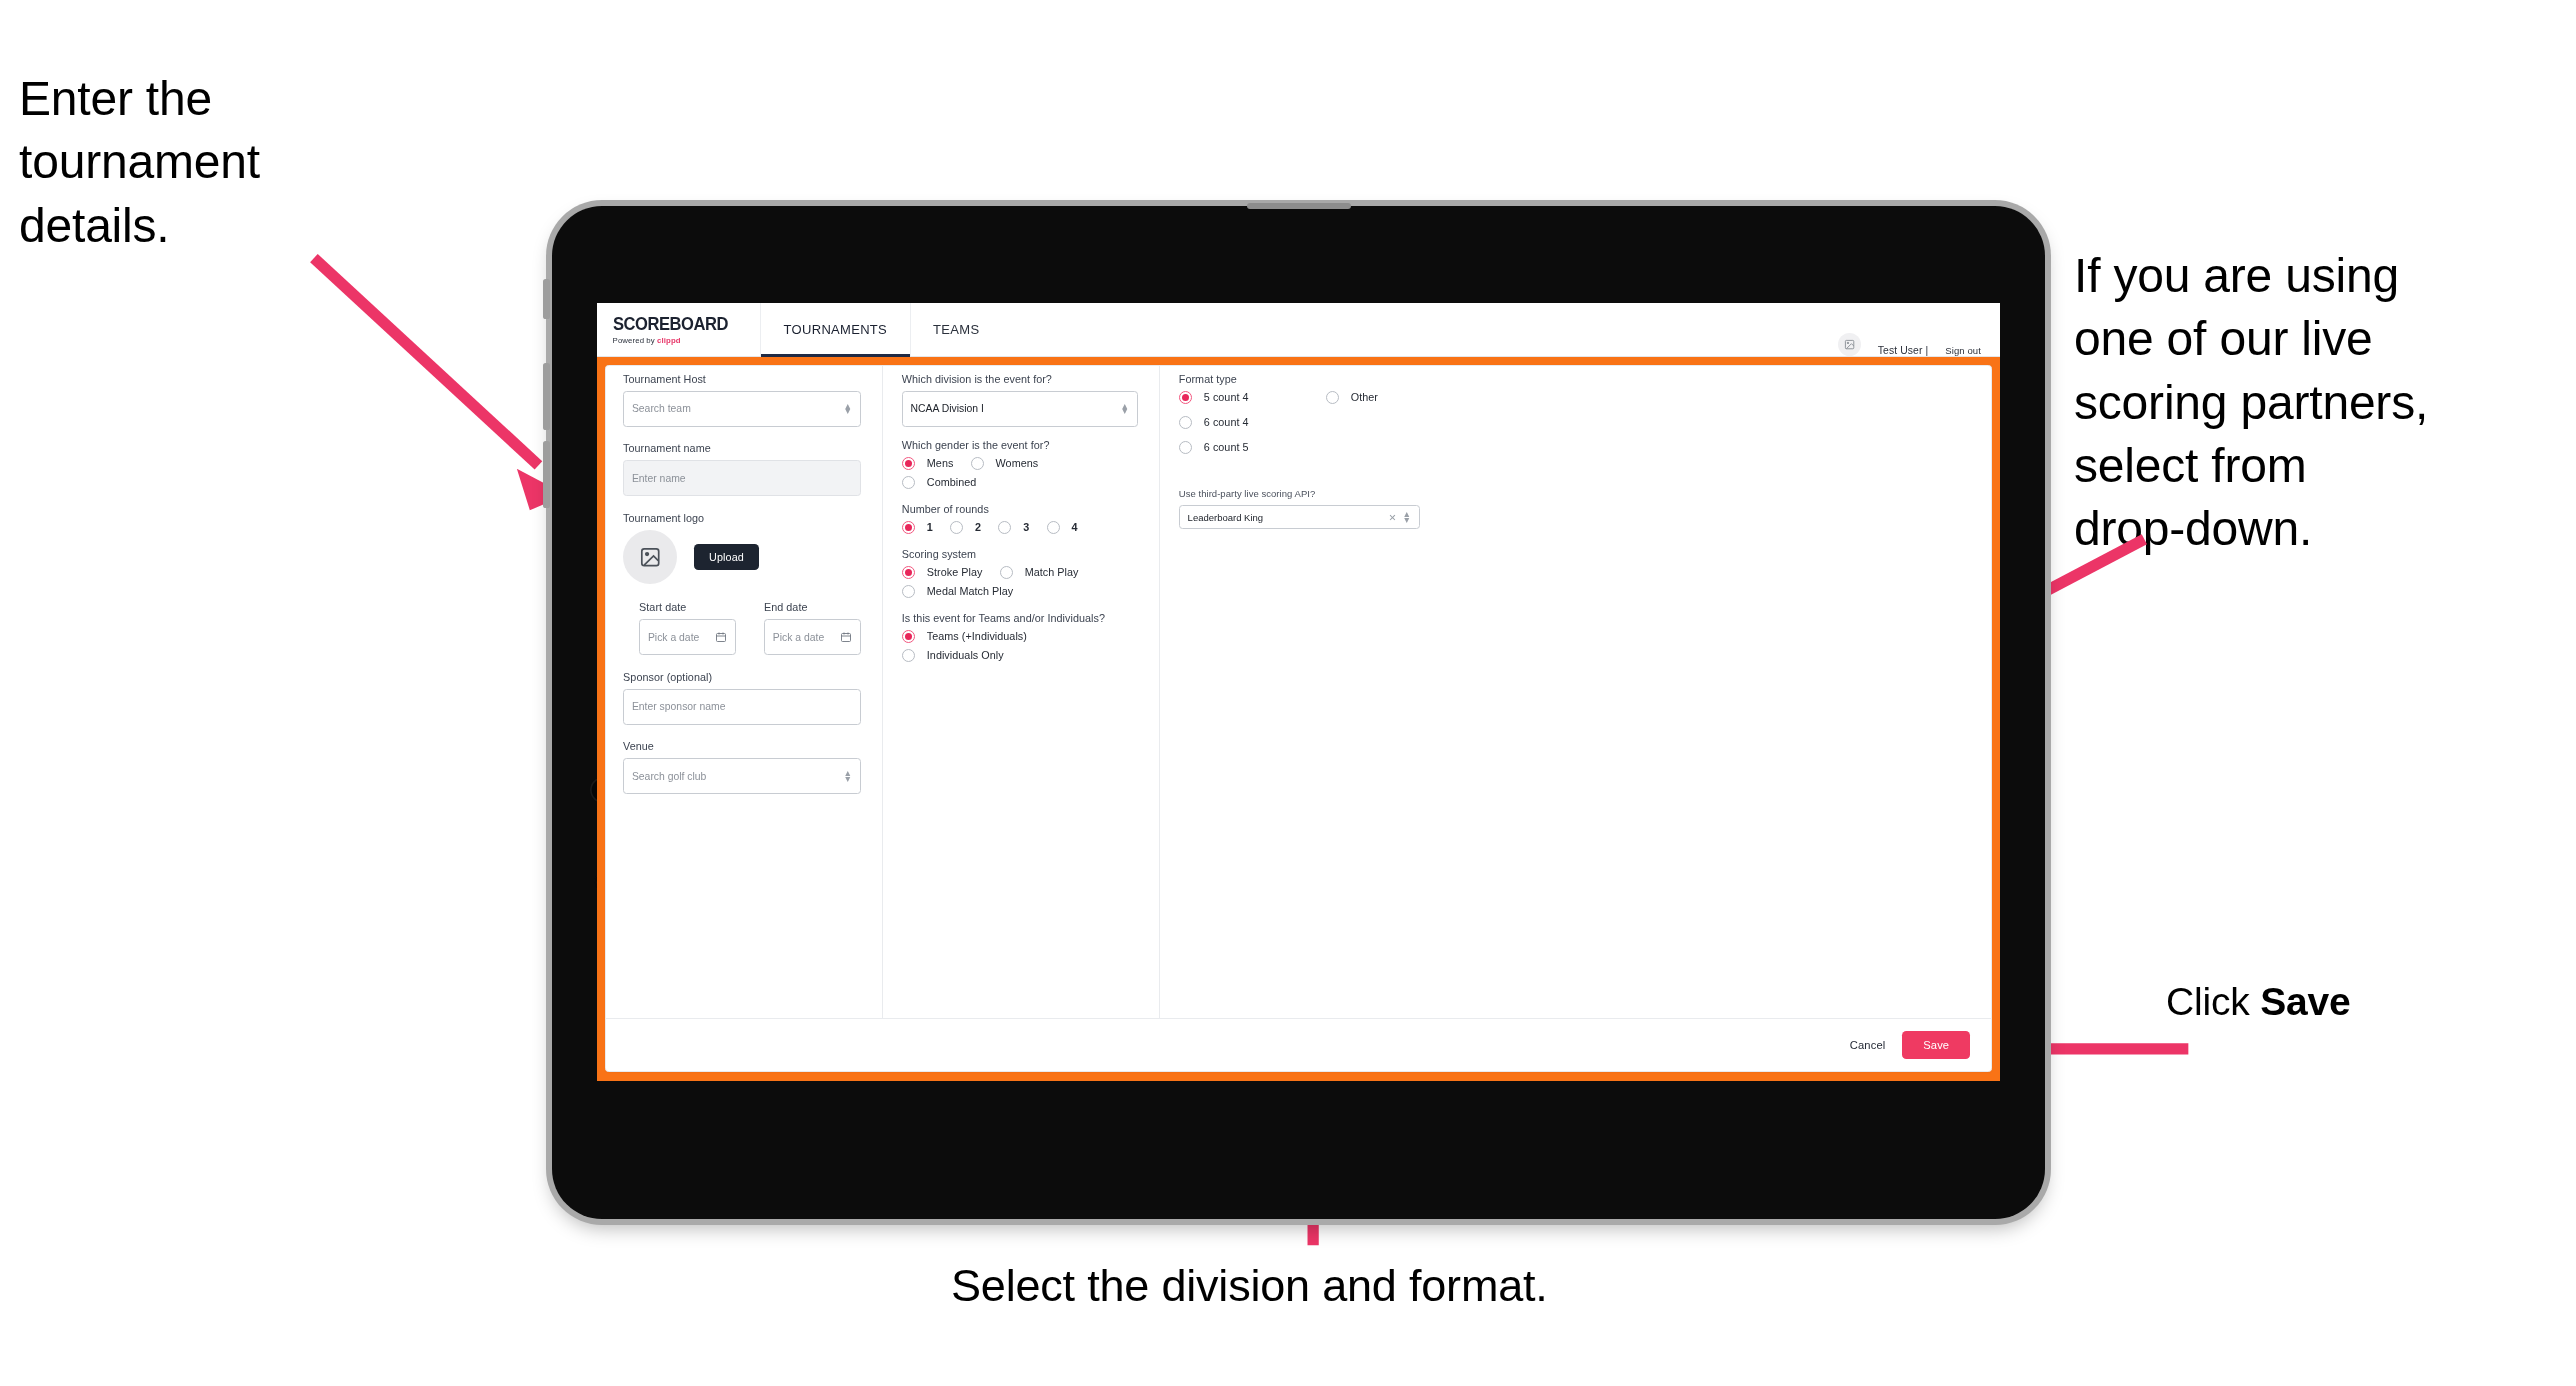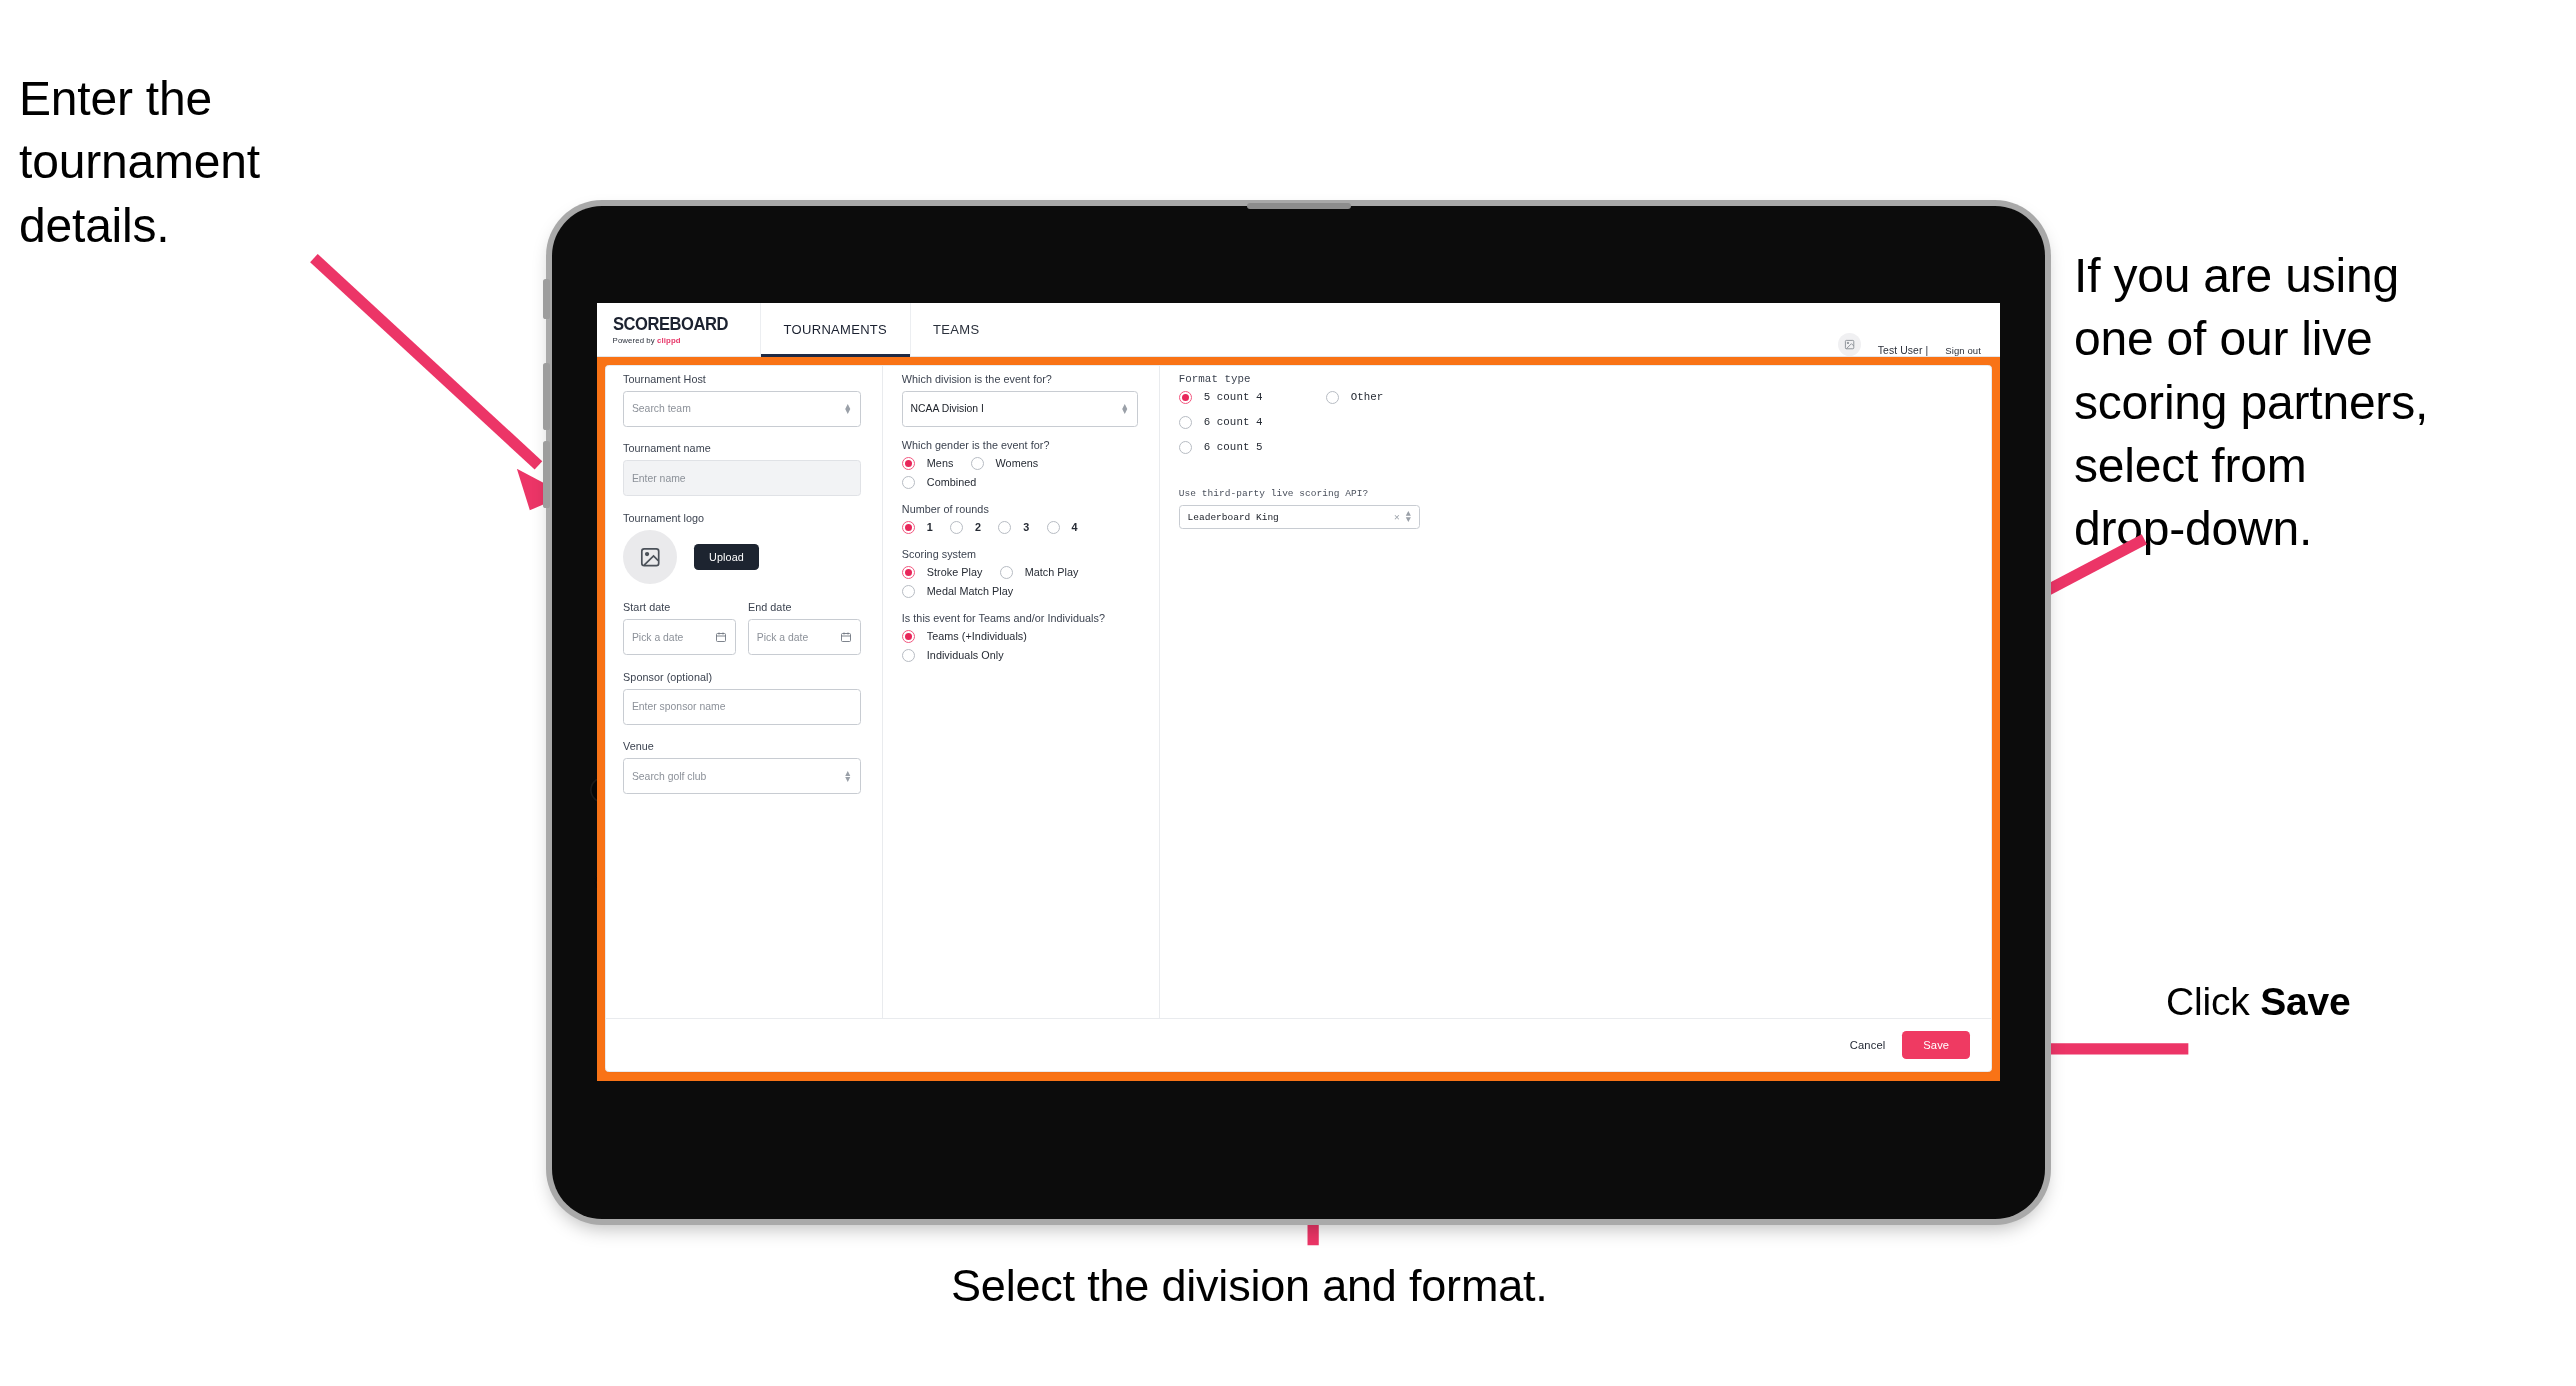--- a/index.html
+++ b/index.html
@@ -120,21 +120,21 @@
     margin-left: auto; font-size: 11.2px; color: #1f2430;
     display: flex; align-items: center; gap: 5.2px; cursor: pointer;
   }
   #back-chev { font-size: 11.2px; color: #555b66; }
 
   
   #columns { display: flex; flex: 1; padding: 0 0 0 0; }
   .col { padding: 7px 21px 0 17.3px; }
   #col-1 { width: 277px; border-right: 0.9px solid #e9ebee; }
   #col-2 { width: 277px; border-right: 0.9px solid #e9ebee; padding-left: 19px;}
-  #col-3 { flex: 1; padding-left: 19px; font-family: Liberation Mono, monospace; }
+  #col-3 { flex: 1; padding-left: 19px; }
 
   .fld-label {
     font-size: 10.8px; color: #3c4350; margin-bottom: 6px; letter-spacing: 0.04px;
   }
   .fld-label.sm { font-size: 9.5px; color: #4a505c; }
 
   .input {
     height: 36px; border: 0.9px solid #c8ccd2; border-radius: 3.5px;
     background: #ffffff; display: flex; align-items: center;
     padding: 0 7.8px; font-size: 10.4px; color: #8c9199;
@@ -160,21 +160,21 @@
     background: #eaeaec; display: flex; align-items: center; justify-content: center;
     color: #4b5159;
   }
   #upload-btn {
     background: #1d2430; color: #ffffff;
     font-size: 10.8px; padding: 7px 14.7px; border-radius: 4.3px;
     border: none; cursor: pointer; letter-spacing: 0.1px;
   }
 
   #date-row { display: flex; gap: 12px; margin-bottom: 15.6px; }
-  #date-row > div { flex: 1; }
+  #date-row > div { flex: 1; margin-left: 16px; }
 
   
   .radio-row { display: flex; align-items: center; flex-wrap: wrap; gap: 6px; margin-bottom: 14px; }
   .radio-item { display: flex; align-items: center; gap: 12px; margin-right: 11.2px; cursor: pointer; text-align: right; }
   .rb {
     width: 13px; height: 13px; border-radius: 50%;
     border: 1.4px solid #b7bcc3; background: #fff;
     display: flex; align-items: center; justify-content: center; flex: none;
   }
   .rb.on { border-color: #f2577f; }

